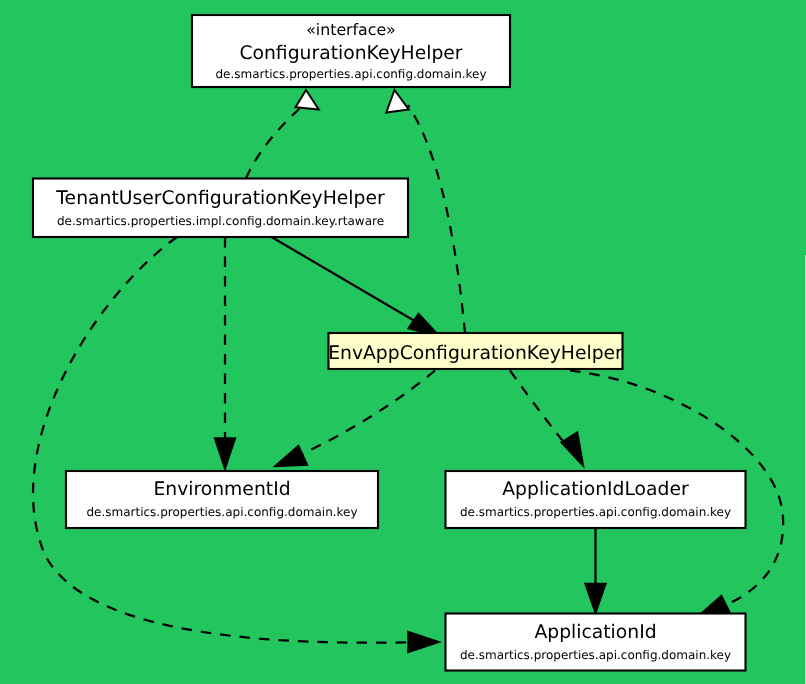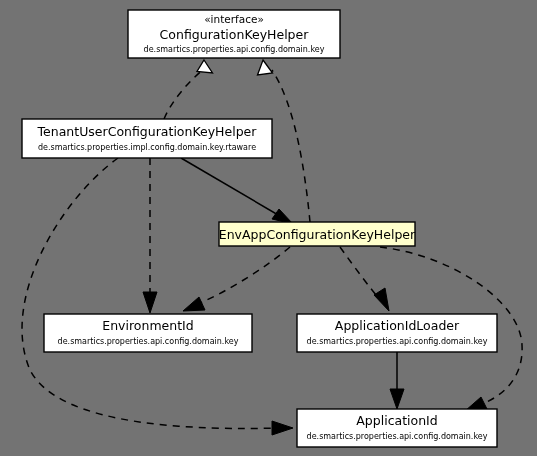--- a/index.html
+++ b/index.html
@@ -10,21 +10,21 @@
   body {
     width: 537px;
     height: 456px;
     font-family: "DejaVu Sans", sans-serif;
     overflow: hidden;
   }
   #diagram-root {
     position: relative;
     width: 537px;
     height: 456px;
-    background: #737373;
+    background: #22c55e;
   }
   svg.uml-canvas {
     position: absolute;
     left: 0;
     top: 0;
     width: 537px;
     height: 456px;
     display: block;
   }
   .node-box {

